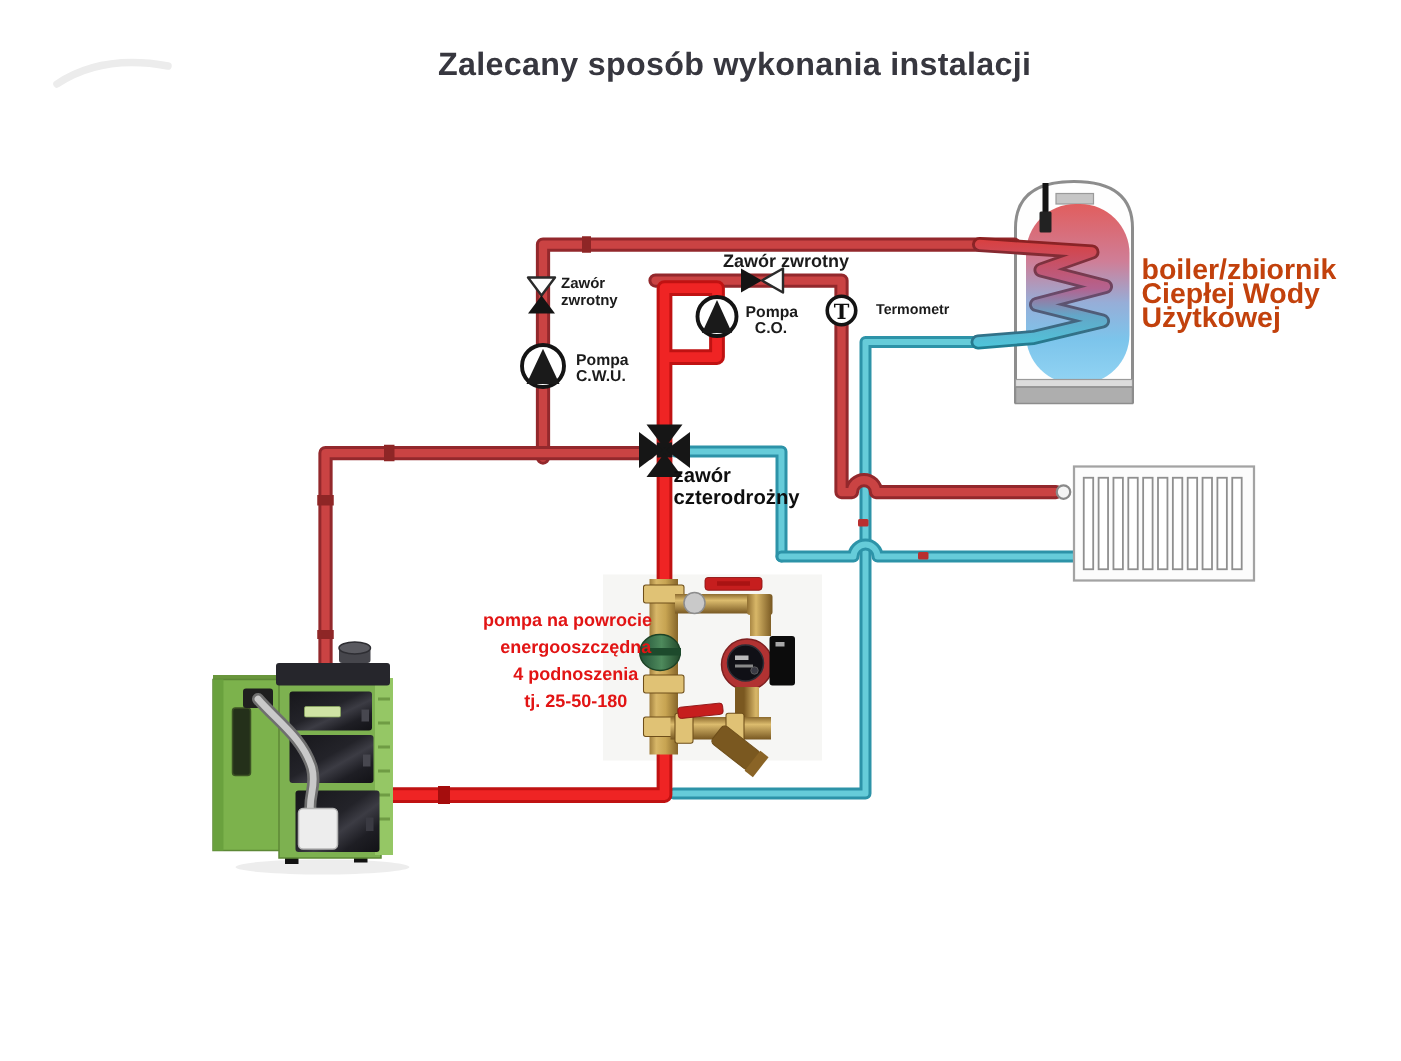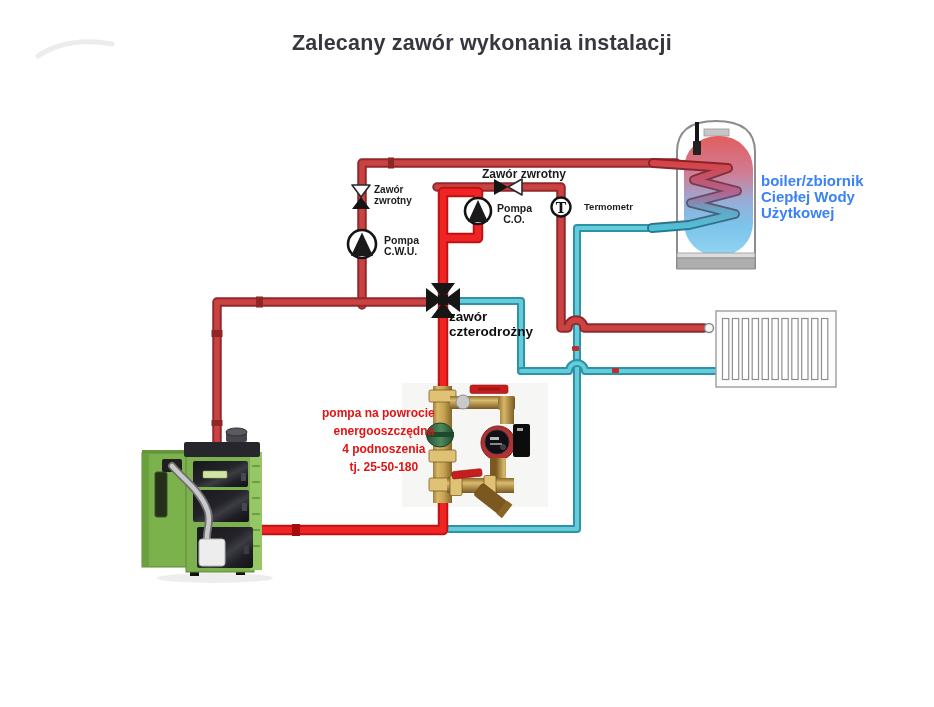--- a/index.html
+++ b/index.html
@@ -8,21 +8,21 @@
   .stage svg{position:absolute;left:0;top:0;}
   .lbl{position:absolute;font-weight:bold;color:#1b1b1b;white-space:nowrap;}
   .title{left:292px;top:31px;font-size:21.5px;color:#37373f;letter-spacing:.2px;}
   .lbl-small{font-size:10px;line-height:10.5px;}
   .lbl-check-left{left:374px;top:185px;}
   .lbl-pump-cwu{left:384px;top:235px;font-size:10.5px;line-height:11px;}
   .lbl-check-top{left:482px;top:167px;font-size:12px;}
   .lbl-pump-co{left:497px;top:203px;font-size:10.5px;line-height:11px;width:34px;text-align:center;}
   .lbl-termometr{left:584px;top:201px;font-size:9.5px;}
   .lbl-fourway{left:449px;top:310px;font-size:13.5px;line-height:14.5px;color:#0e0e0e;}
-  .lbl-tank{left:761px;top:173px;font-size:15px;line-height:16px;color:#3b82f6;}
+  .lbl-tank{left:761px;top:173px;font-size:19px;line-height:16px;color:#c2410c;}
   .lbl-note{left:322px;top:404px;font-size:12px;line-height:18px;color:#e21414;}
   .note-ind{padding-left:11px;text-align:center;}
 </style>
 </head>
 <body>
 
 <div class="stage">
 <svg width="934" height="707" viewBox="0 0 934 707">
   <defs>
     <linearGradient id="tankGrad" x1="0" y1="136" x2="0" y2="256" gradientUnits="userSpaceOnUse">
@@ -232,21 +232,21 @@
     <polygon points="431,283 455,283 443,299" fill="#161616"></polygon>
     <polygon points="431,318 455,318 443,302" fill="#161616"></polygon>
     <polygon points="426,288 426,312 442,300" fill="#161616"></polygon>
     <polygon points="460,288 460,312 444,300" fill="#161616"></polygon>
   </g>
 
   <rect x="572" y="346" width="7" height="5" rx="1" fill="#b92f2f"></rect>
   <rect x="612" y="368" width="7" height="5" rx="1" fill="#b92f2f"></rect>
 </svg>
 
-  <div class="lbl title">Zalecany zawór wykonania instalacji</div>
+  <div class="lbl title">Zalecany sposób wykonania instalacji</div>
 
   <div class="lbl lbl-small lbl-check-left">
     <div>Zawór</div>
     <div>zwrotny</div>
   </div>
 
   <div class="lbl lbl-pump-cwu">
     <div>Pompa</div>
     <div>C.W.U.</div>
   </div>

